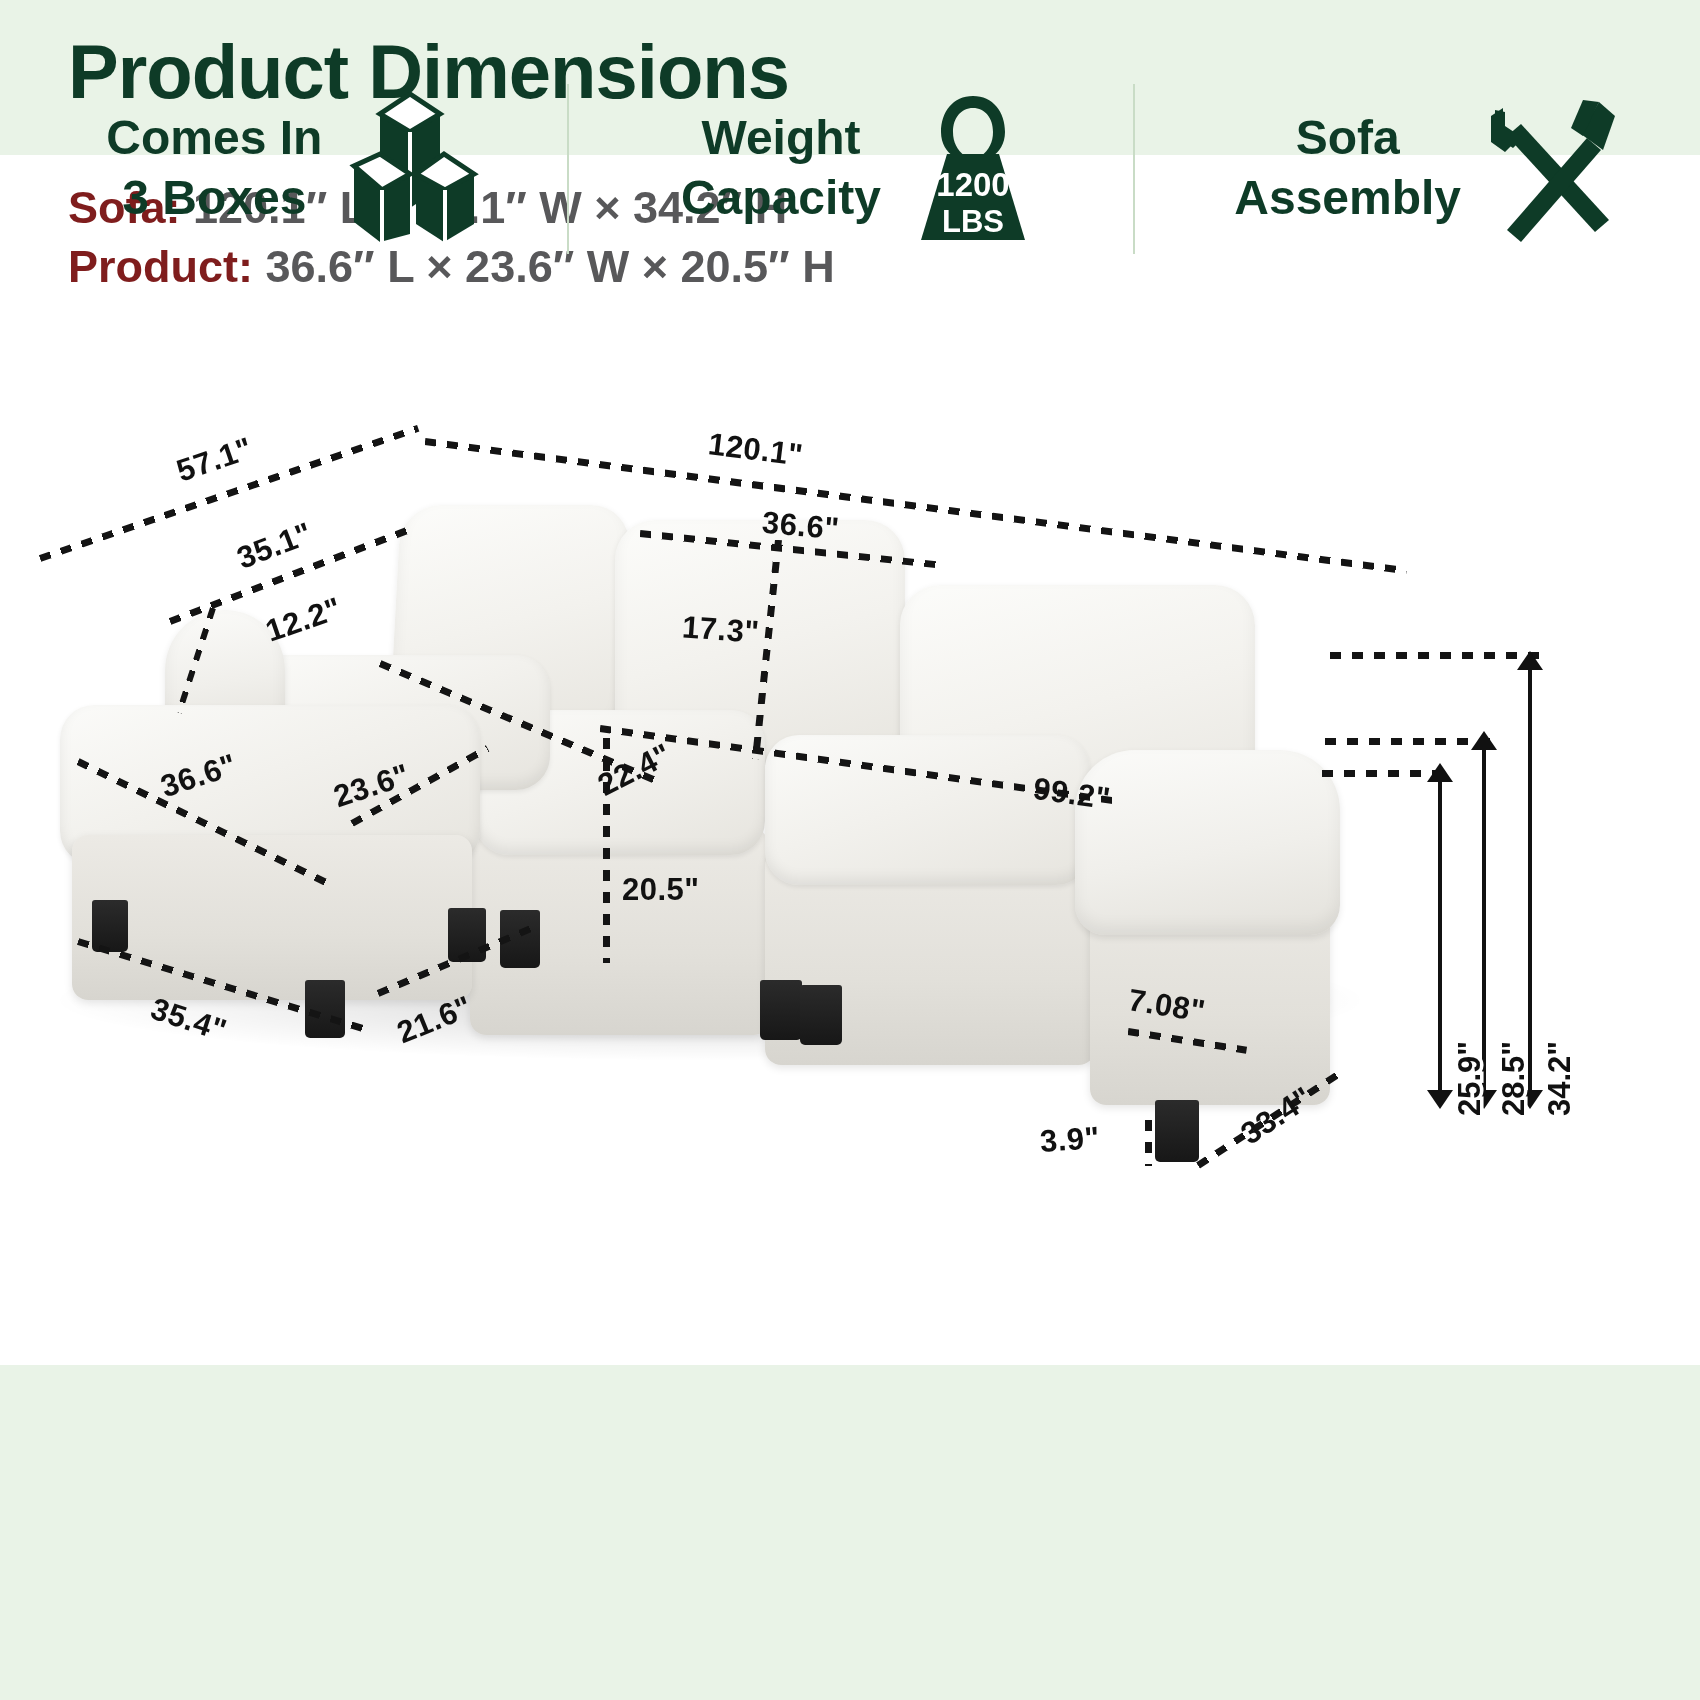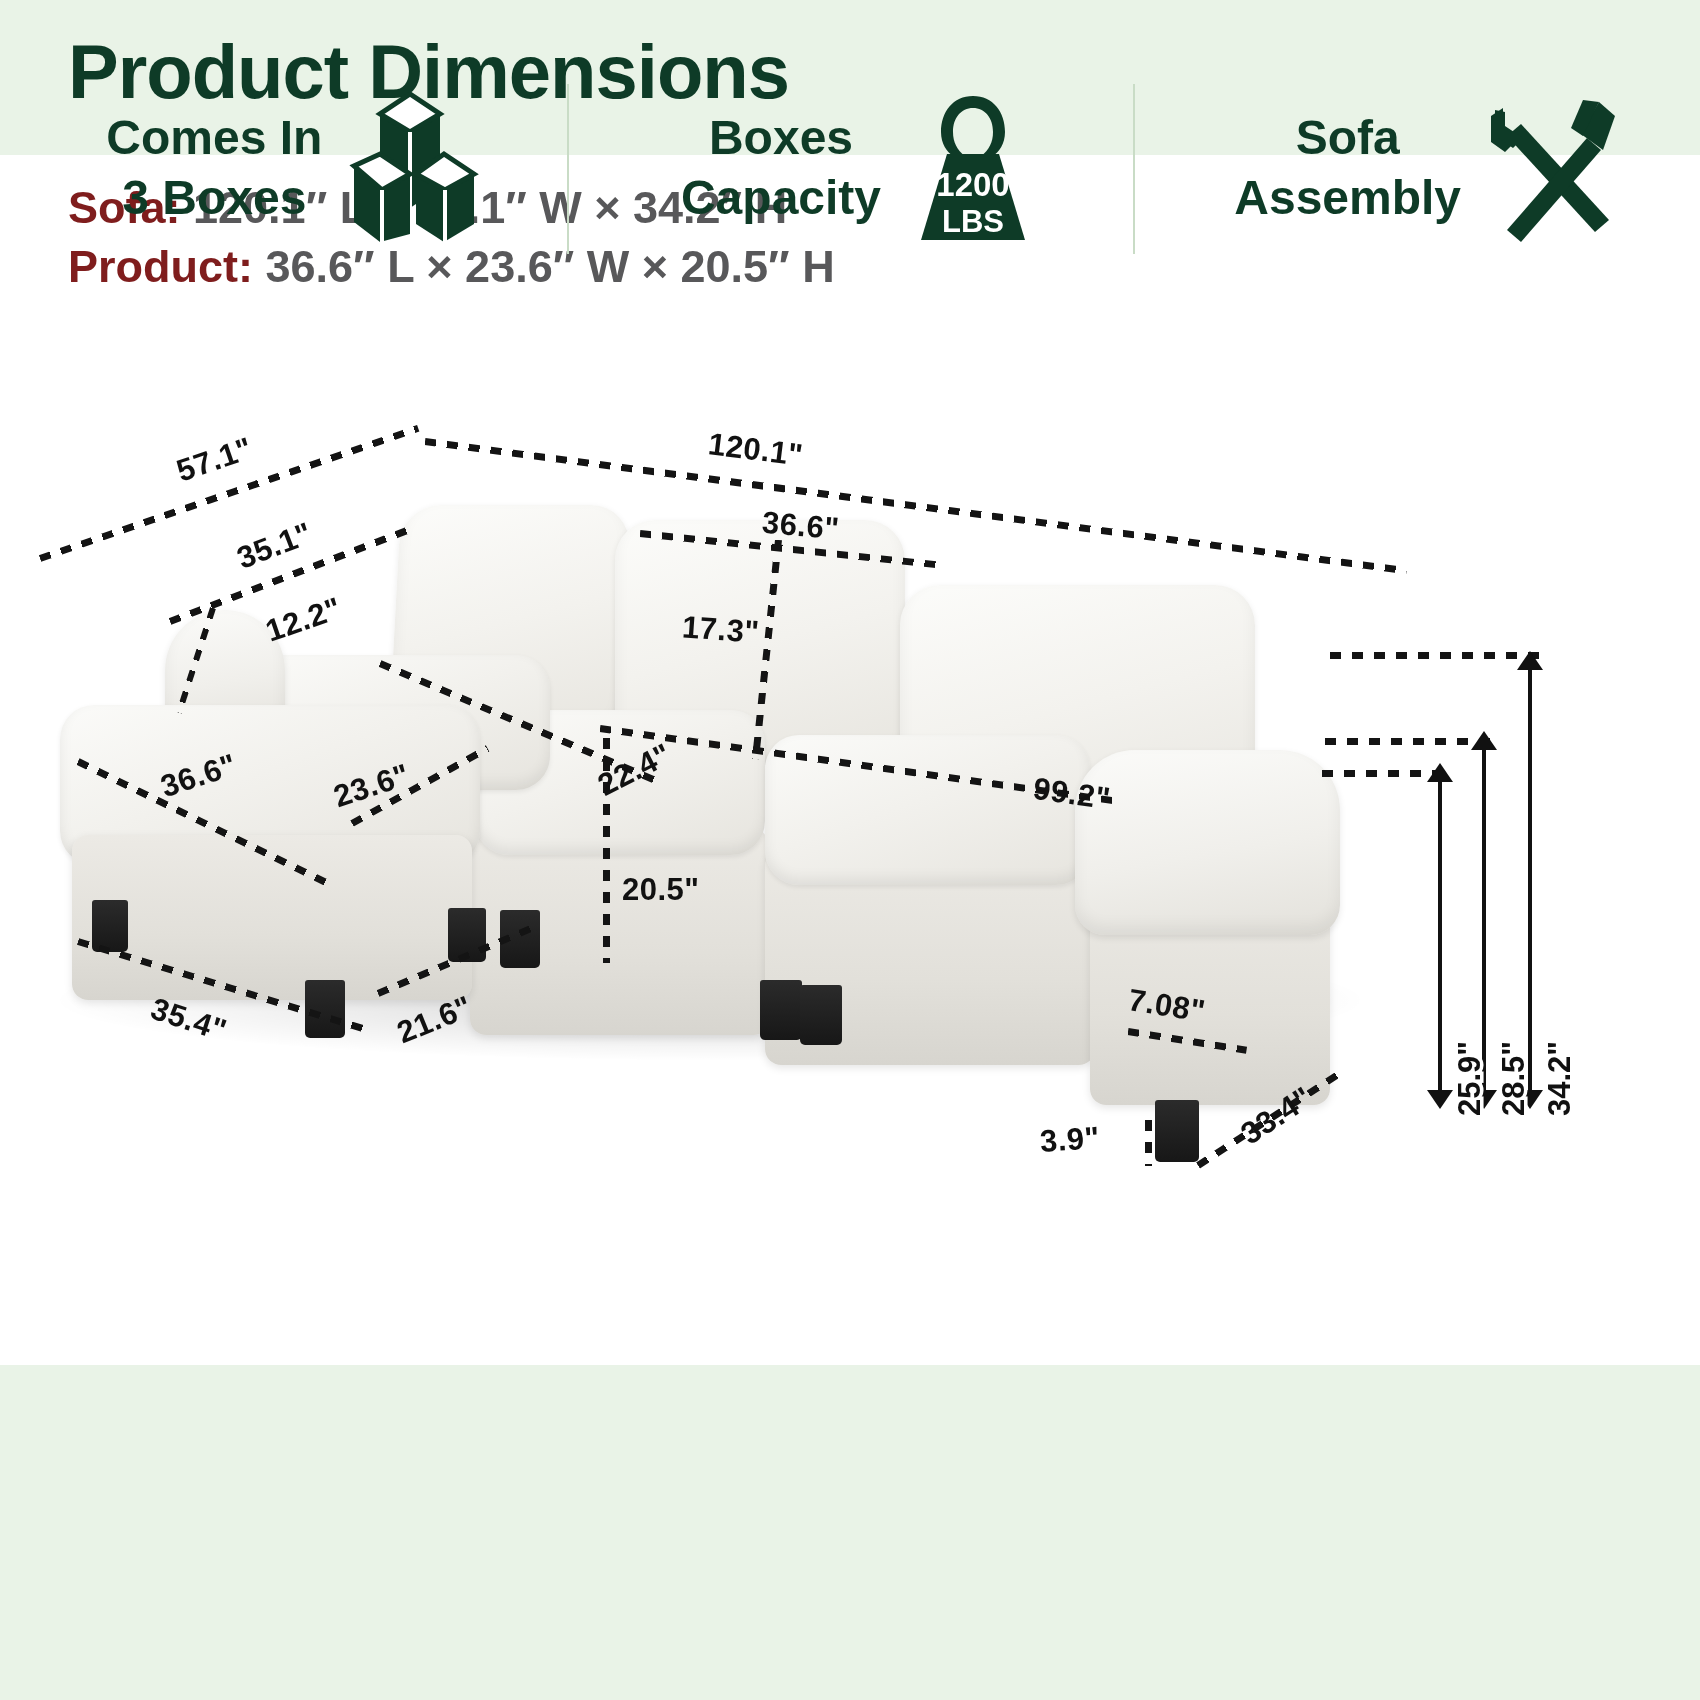--- a/index.html
+++ b/index.html
@@ -287,21 +287,21 @@
 
           <path d="M96 62 L126 82 L126 132 L96 150 L68 132 L68 82 Z" fill="#0e3b27"></path>
           <path d="M96 62 L126 82 L97 98 L68 82 Z" fill="#ffffff" stroke="#0e3b27" stroke-width="5"></path>
           <path d="M97 98 L97 150" stroke="#ffffff" stroke-width="4" fill="none"></path>
         </g>
       </svg>
     </div>
   </div>
 
   <div class="feature">
-    <div class="feature-label">Boxes
+    <div class="feature-label">Weight
 Capacity</div>
     <div class="feature-icon">
       <svg viewBox="0 0 132 152" xmlns="http://www.w3.org/2000/svg">
         <g fill="#0e3b27">
           <path d="M66 4 C46 4 34 20 34 40 C34 52 40 60 46 64 L58 64 C50 58 46 50 46 40 C46 26 54 16 66 16 C78 16 86 26 86 40 C86 50 82 58 74 64 L86 64 C92 60 98 52 98 40 C98 20 86 4 66 4 Z"></path>
           <path d="M40 62 L92 62 L118 148 L14 148 Z"></path>
         </g>
         <text x="66" y="104" font-family="Liberation Sans, sans-serif" font-size="33" font-weight="bold" fill="#ffffff" text-anchor="middle">1200</text>
         <text x="66" y="140" font-family="Liberation Sans, sans-serif" font-size="31" font-weight="bold" fill="#ffffff" text-anchor="middle">LBS</text>
       </svg>

